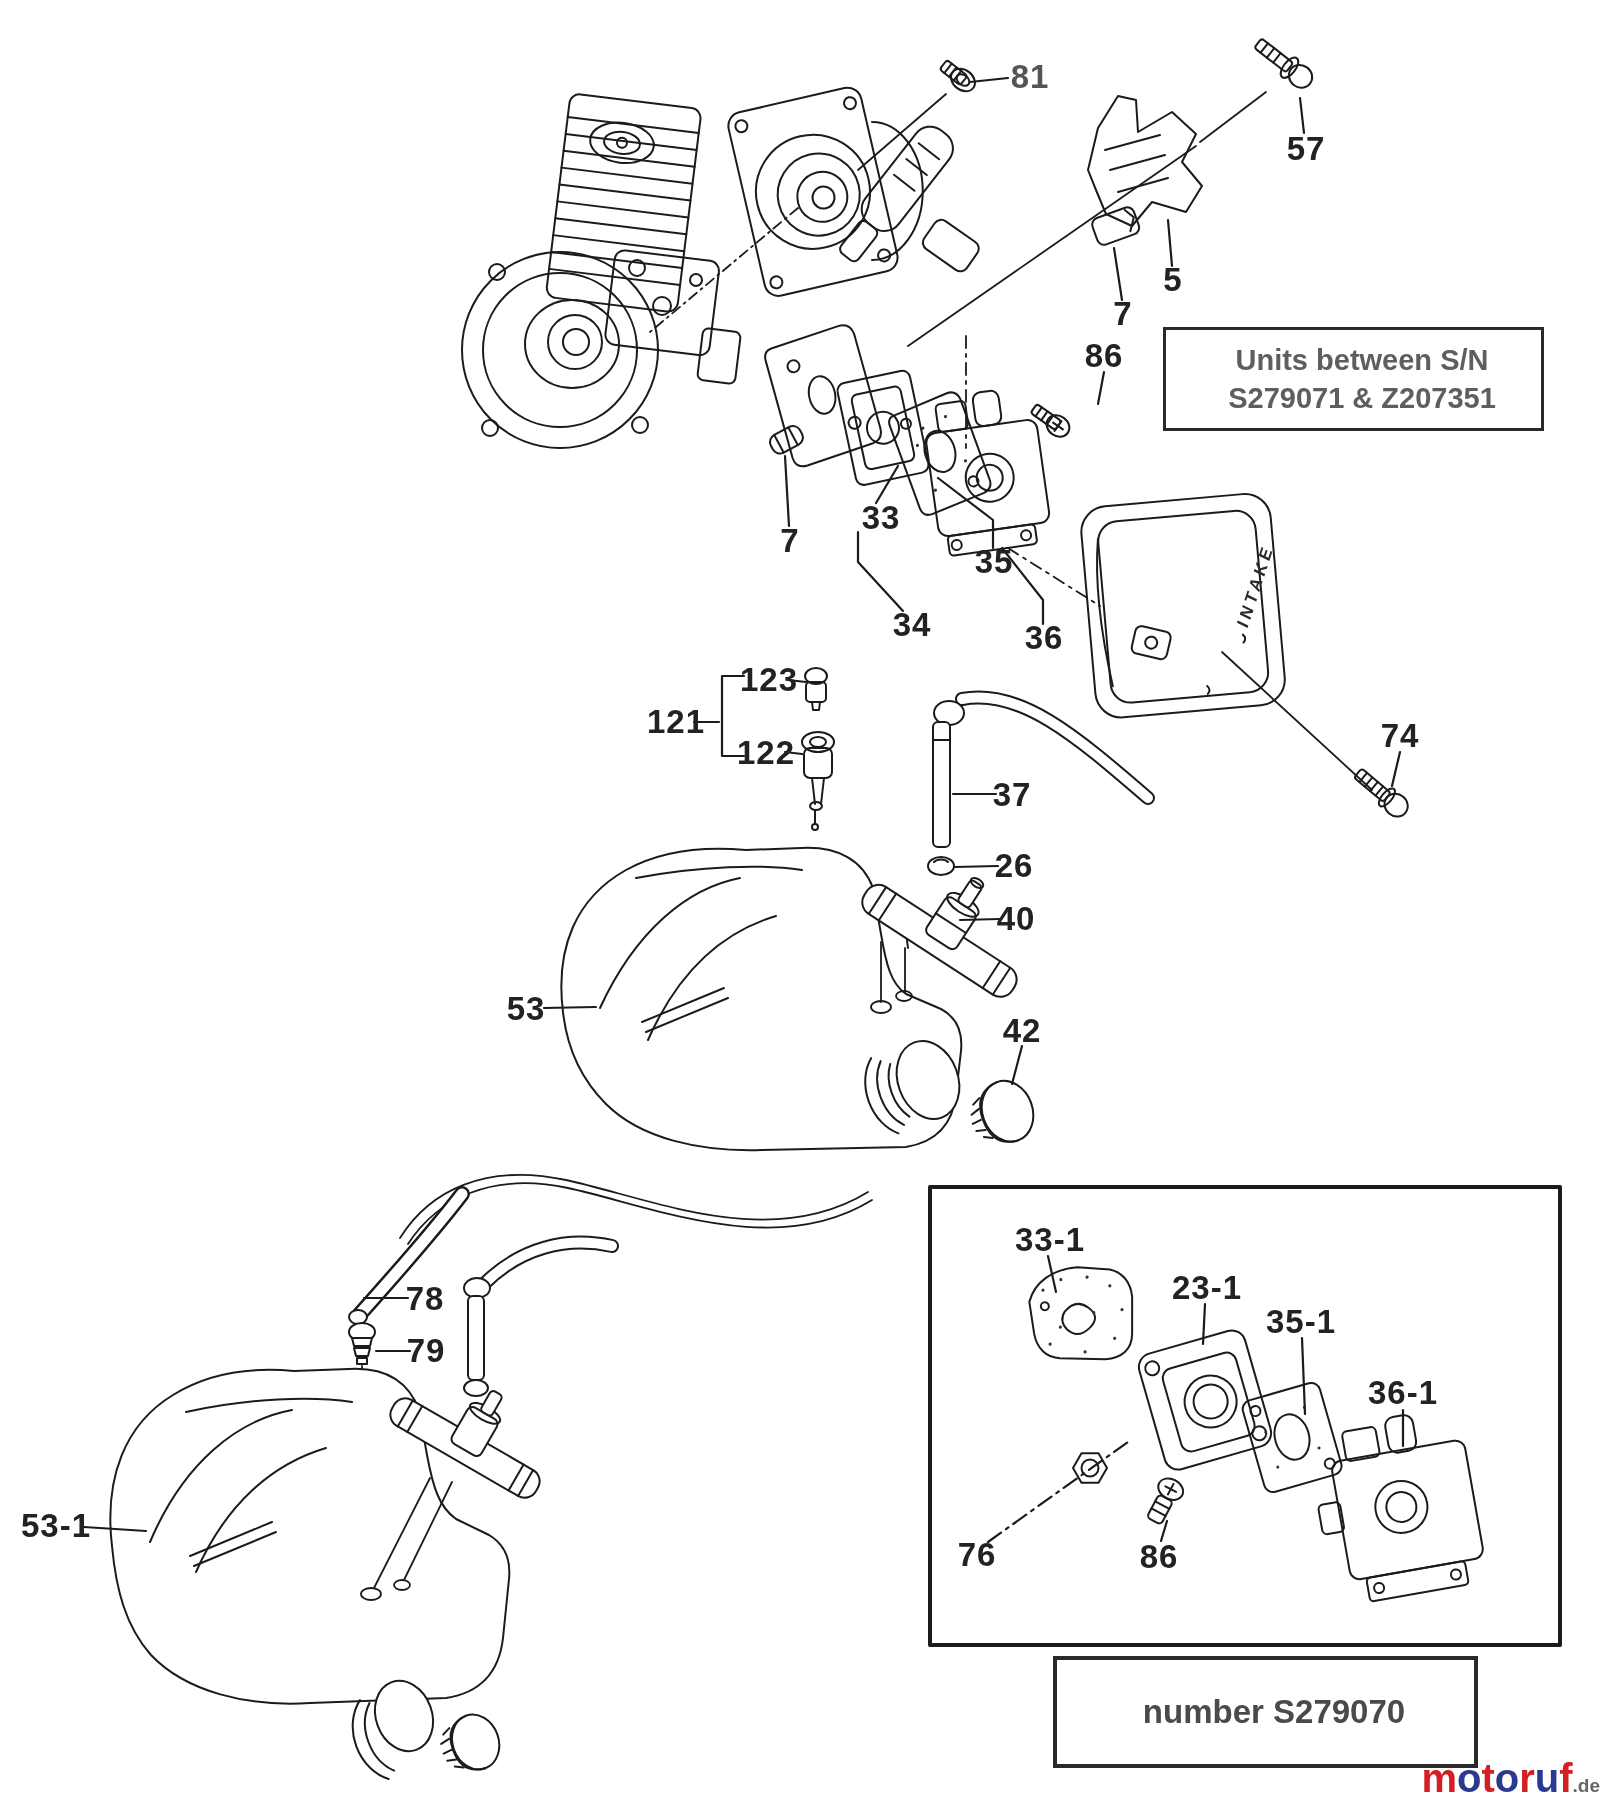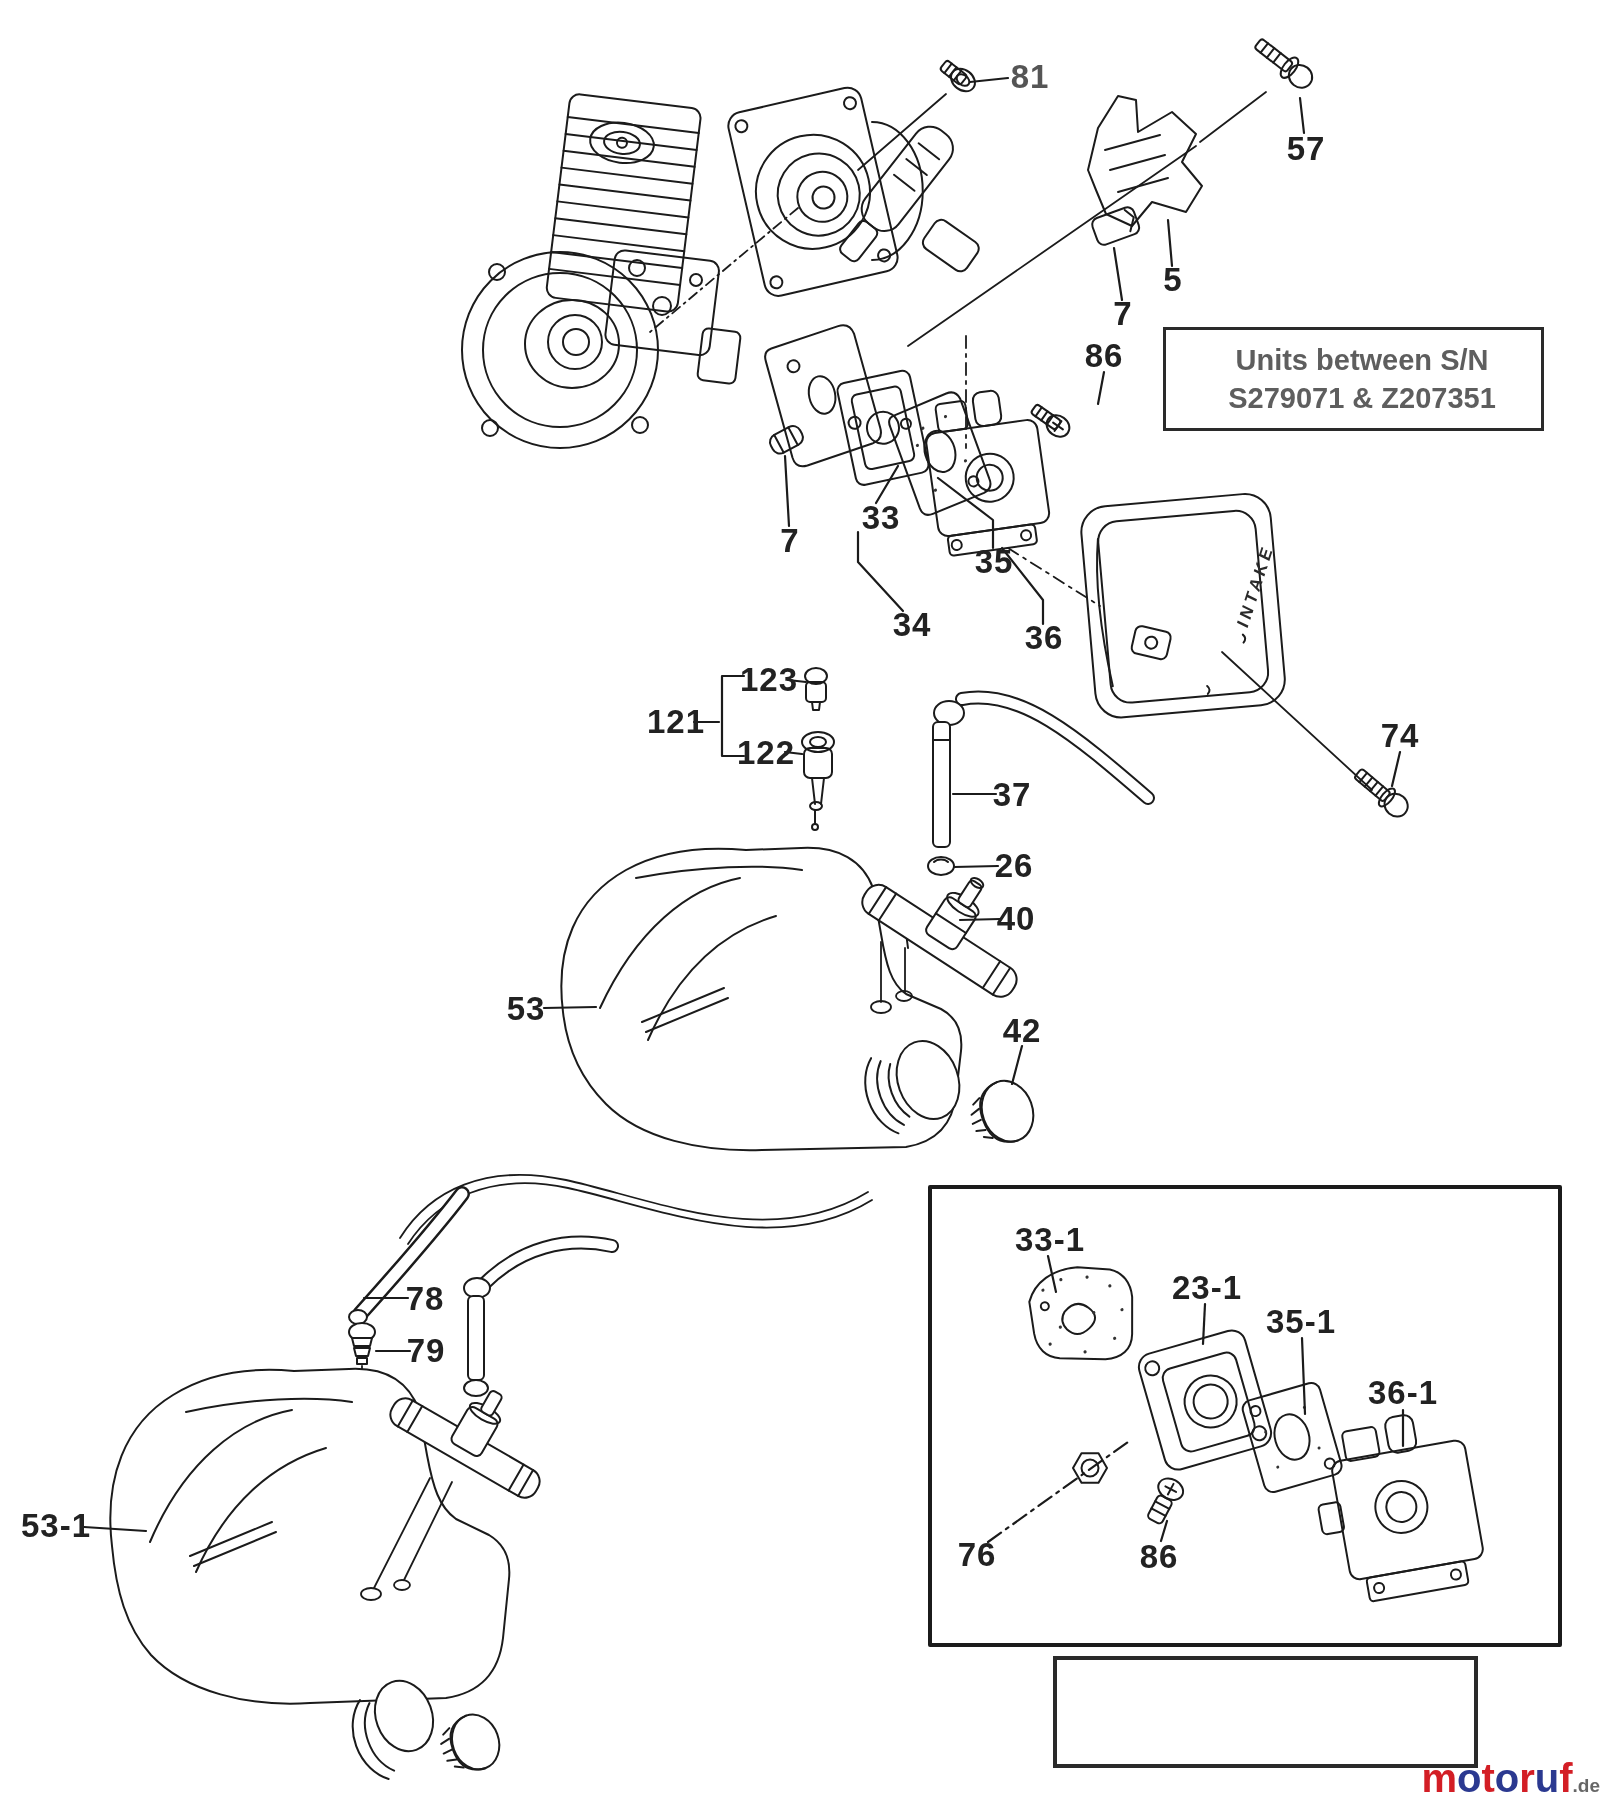--- a/index.html
+++ b/index.html
@@ -408,19 +408,20 @@
     <div class="lbl" style="left:1159px;top:1557px">86</div>
   </div>
 
   <div id="intake-text">INTAKE</div>
 
   <div id="note-between" class="note">
     <div>Units between S/N</div>
     <div>S279071 &amp; Z207351</div>
   </div>
   <div id="note-prior" class="note">
+    <div>number S279070</div>
   </div>
 
   <a id="brand" href="#">
     <span class="bl" style="color:#d31e25">m</span><span class="bl" style="color:#2b3990">o</span><span class="bl" style="color:#d31e25">t</span><span class="bl" style="color:#2b3990">o</span><span class="bl" style="color:#d31e25">r</span><span class="bl" style="color:#2b3990">u</span><span class="bl" style="color:#d31e25">f</span><span class="tld">.de</span>
   </a>
 
 </div>
 
 </body></html>

